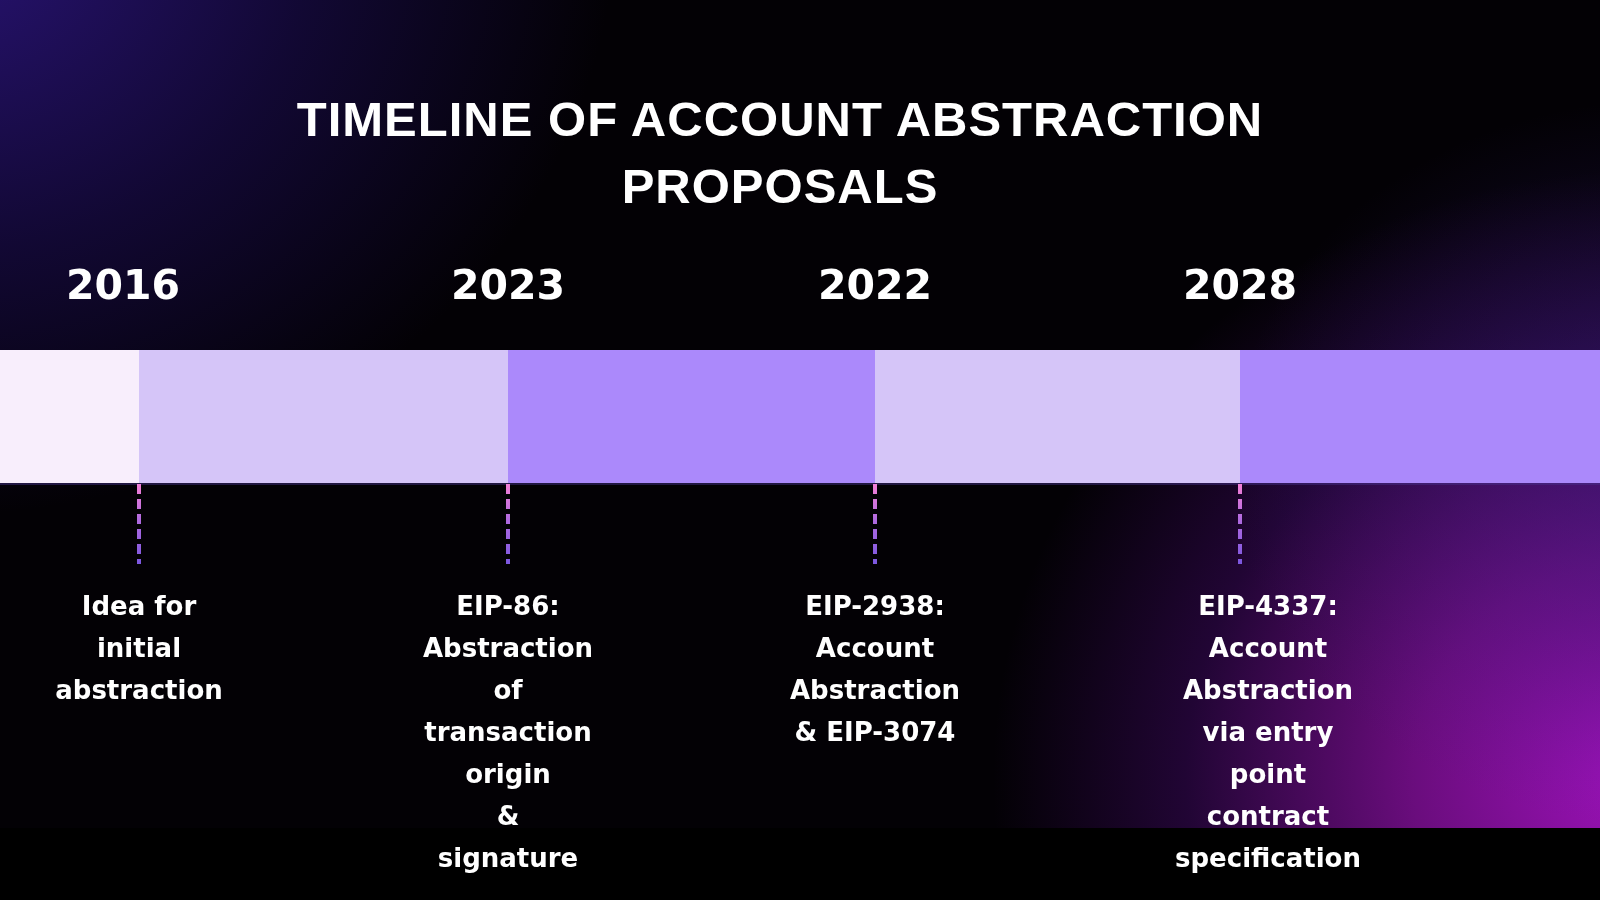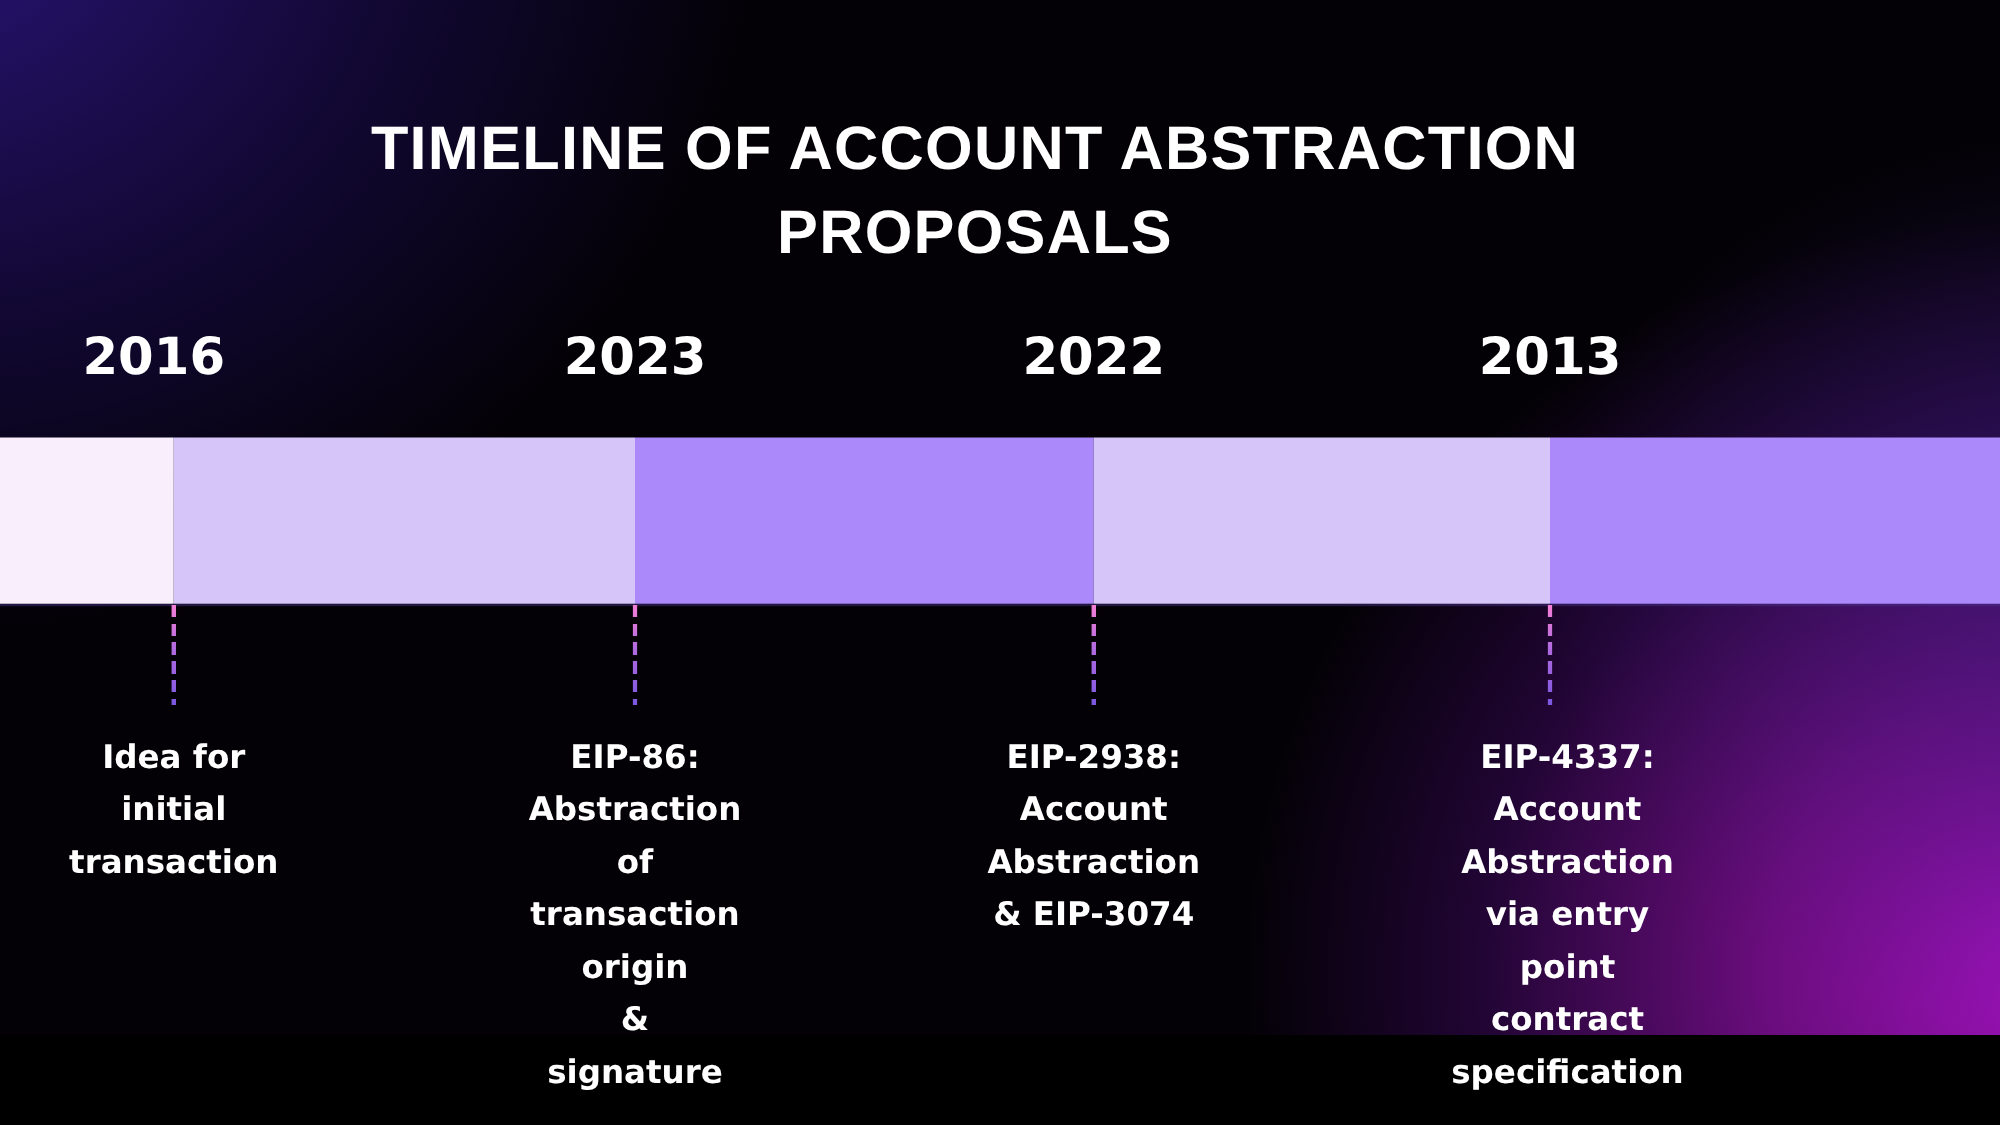--- a/index.html
+++ b/index.html
@@ -85,21 +85,21 @@
     position: absolute;
     top: 585px;
     left: 0;
     transform: translateX(-50%);
     text-align: center;
     font-size: 26px;
     font-weight: bold;
     line-height: 42px;
     white-space: pre-line;
   }
-  .ev-3 .desc { margin-left: 14px; }
+  .ev-3 .desc { margin-left: 28px; }
 </style>
 </head>
 <body>
 
 <div class="stage">
 
   <h1 class="title">TIMELINE OF ACCOUNT ABSTRACTION
 PROPOSALS</h1>
 
   <div class="bar">
@@ -107,40 +107,40 @@
       <div class="seg" style="width: 23.05%; background: rgb(213, 197, 248);"></div>
       <div class="seg" style="width: 22.95%; background: rgb(171, 137, 251);"></div>
       <div class="seg" style="width: 22.8%; background: rgb(213, 197, 248);"></div>
       <div class="seg" style="width: 22.5%; background: rgb(171, 137, 251);"></div>
     </div>
 
   <div class="event ev-0">
     <div class="year">2016</div>
     <div class="dash"></div>
     <div class="desc">Idea for initial
-transaction</div>
+abstraction</div>
   </div>
 
   <div class="event ev-1">
     <div class="year">2023</div>
     <div class="dash"></div>
     <div class="desc">EIP-86: Abstraction
 of transaction origin
 &amp; signature</div>
   </div>
 
   <div class="event ev-2">
     <div class="year">2022</div>
     <div class="dash"></div>
     <div class="desc">EIP-2938: Account
 Abstraction
 &amp; EIP-3074</div>
   </div>
 
   <div class="event ev-3">
-    <div class="year">2013</div>
+    <div class="year">2028</div>
     <div class="dash"></div>
     <div class="desc">EIP-4337: Account
 Abstraction via entry point
 contract specification</div>
   </div>
 
 </div>
 
 </body></html>

